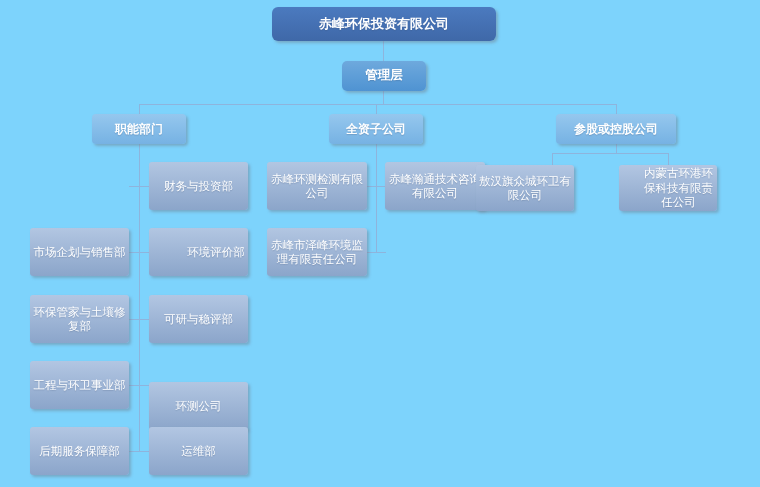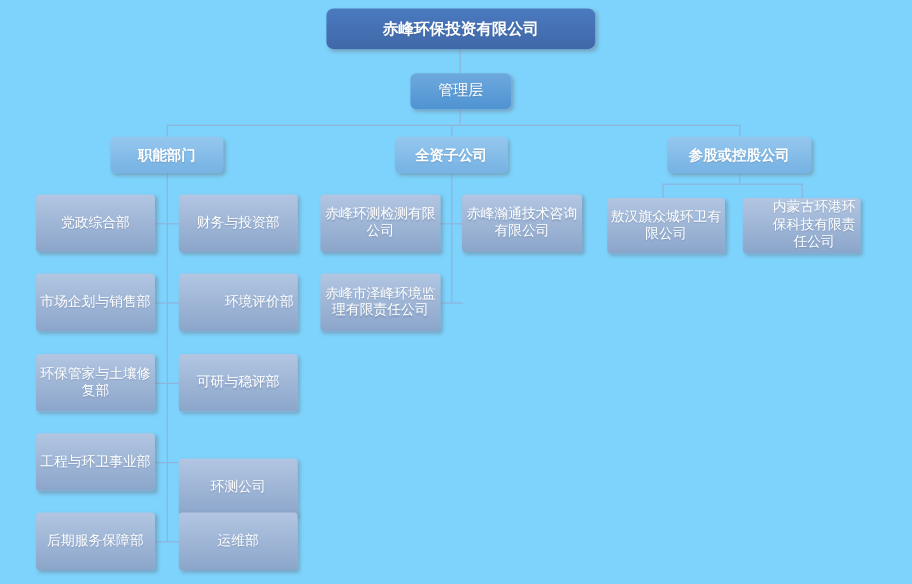--- a/index.html
+++ b/index.html
@@ -32,21 +32,21 @@
     background: linear-gradient(#4b7abf, #3f68a8);
     border-radius: 6px;
     font-size: 13px;
     font-weight: bold;
     padding: 2px 6px;
   }
   .mgmt {
     background: linear-gradient(#6ea9dd, #4f93d2);
     border-radius: 5px;
     font-size: 12.5px;
-    font-weight: normal;
+    font-weight: bold;
     padding: 2px 4px;
   }
   .hdr {
     background: linear-gradient(#95c7ee, #76b2e3);
     border-radius: 4px;
     font-size: 12px;
     font-weight: bold;
     padding: 2px 4px;
   }
   .child {
@@ -90,31 +90,30 @@
   <div class="line" style="left:668px; top:153px; width:1px; height:12px;"></div>
 
   <div class="node root" style="left:272px; top:7px; width:224px; height:34px;">赤峰环保投资有限公司</div>
 
   <div class="node mgmt" style="left:342px; top:61px; width:84px; height:30px;">管理层</div>
 
   <div class="node hdr" style="left:92px; top:114px; width:94px; height:30px;">职能部门</div>
   <div class="node hdr" style="left:329px; top:114px; width:94px; height:30px;">全资子公司</div>
   <div class="node hdr" style="left:556px; top:114px; width:120px; height:30px;">参股或控股公司</div>
 
-  <div class="node child" style="left:30px;  top:162px; width:99px; height:48px;">党政综合部</div>
   <div class="node child" style="left:149px; top:162px; width:99px; height:48px;">财务与投资部</div>
   <div class="node child" style="left:30px;  top:228px; width:99px; height:48px;">市场企划与销售部</div>
   <div class="node child" style="left:149px; top:228px; width:99px; height:48px;padding-left:37px;">环境评价部</div>
   <div class="node child" style="left:149px; top:295px; width:99px; height:48px;">可研与稳评部</div>
   <div class="node child" style="left:30px;  top:295px; width:99px; height:48px;">环保管家与土壤修复部</div>
   <div class="node child" style="left:30px;  top:361px; width:99px; height:48px;">工程与环卫事业部</div>
   <div class="node child" style="left:149px; top:382px; width:99px; height:48px;">环测公司</div>
   <div class="node child" style="left:30px;  top:427px; width:99px; height:48px;">后期服务保障部</div>
   <div class="node child" style="left:149px; top:427px; width:99px; height:48px;">运维部</div>
 
   <div class="node child" style="left:267px; top:162px; width:100px; height:48px;">赤峰环测检测有限公司</div>
   <div class="node child" style="left:385px; top:162px; width:100px; height:48px;">赤峰瀚通技术咨询有限公司</div>
   <div class="node child" style="left:267px; top:228px; width:100px; height:48px;">赤峰市泽峰环境监理有限责任公司</div>
 
-  <div class="node child" style="left:476px; top:165px; width:98px; height:46px;margin-left:30px;">敖汉旗众城环卫有限公司</div>
+  <div class="node child" style="left:476px; top:165px; width:98px; height:46px;">敖汉旗众城环卫有限公司</div>
   <div class="node child" style="left:619px; top:165px; width:98px; height:46px;padding-left:23px;">内蒙古环港环保科技有限责任公司</div>
 
 </div>
 
 </body></html>

